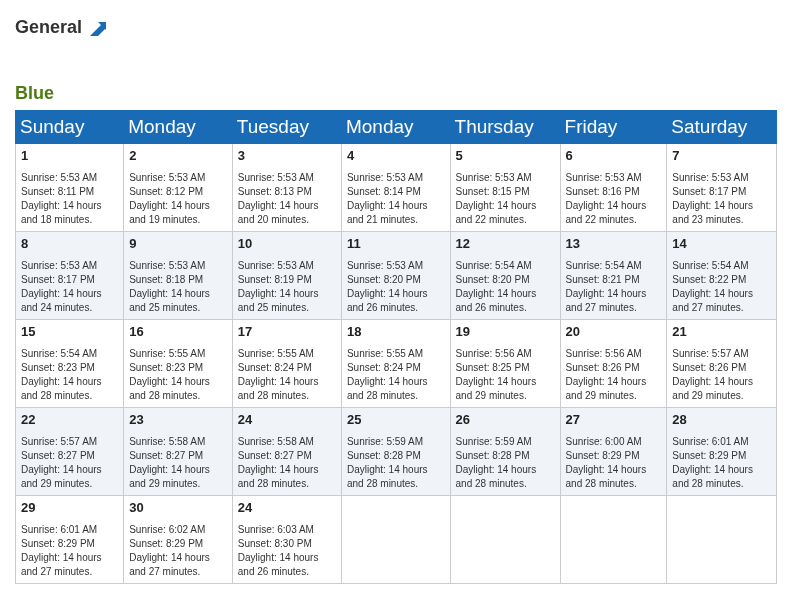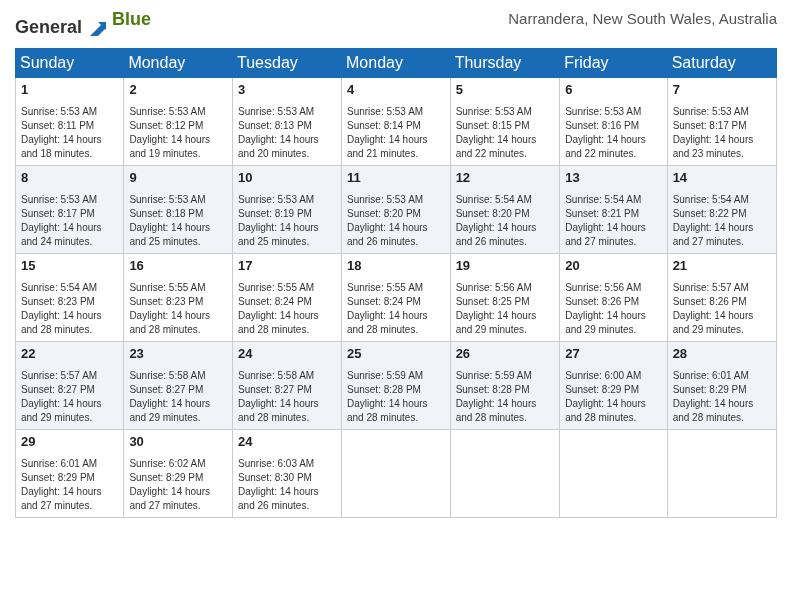--- a/index.html
+++ b/index.html
@@ -53,21 +53,21 @@
     .calendar {
       width: 100%;
       border-collapse: collapse;
       font-size: 11px;
     }
     .calendar thead th {
       background: #1a6bb5;
       color: #fff;
       padding: 5px 4px;
       text-align: left;
-      font-size: 16px;
+      font-size: 19px;
       font-weight: normal;
       border: 1px solid #1a6bb5;
     }
     .calendar tbody td {
       border: 1px solid #ccc;
       vertical-align: top;
       padding: 4px 5px;
       width: 113px;
       min-height: 70px;
       background: #fff;
@@ -91,33 +91,32 @@
     .empty-cell {
       background: #fff !important;
     }
   </style>
 </head>
 <body>
 
 <div class="page">
   <div class="header-row">
     <div class="logo">
-      <div style="display:flex;flex-direction:row;align-items:flex-start;">
+      <div style="display:flex;flex-direction:column;align-items:flex-start;gap:46px;">
         <div style="display:flex;align-items:center;">
           <span class="logo-text">General</span>
           <svg class="logo-icon" viewBox="0 0 28 28" xmlns="http://www.w3.org/2000/svg">
             <polygon points="6,22 18,10 22,14 14,22" fill="#1a6bb5"></polygon>
             <polygon points="14,8 22,8 22,16" fill="#1a6bb5"></polygon>
           </svg>
         </div>
         <span class="logo-text" style="color:#4d7c0f;margin-top:-4px;">Blue</span>
       </div>
     </div>
     <div class="title-block">
-      <div class="location-title">Narrandera, New South Wales, Australia</div>
     </div>
   </div>
 
   <table class="calendar">
     <thead>
       <tr>
         <th>Sunday</th>
         <th>Monday</th>
         <th>Tuesday</th>
         <th>Monday</th>

